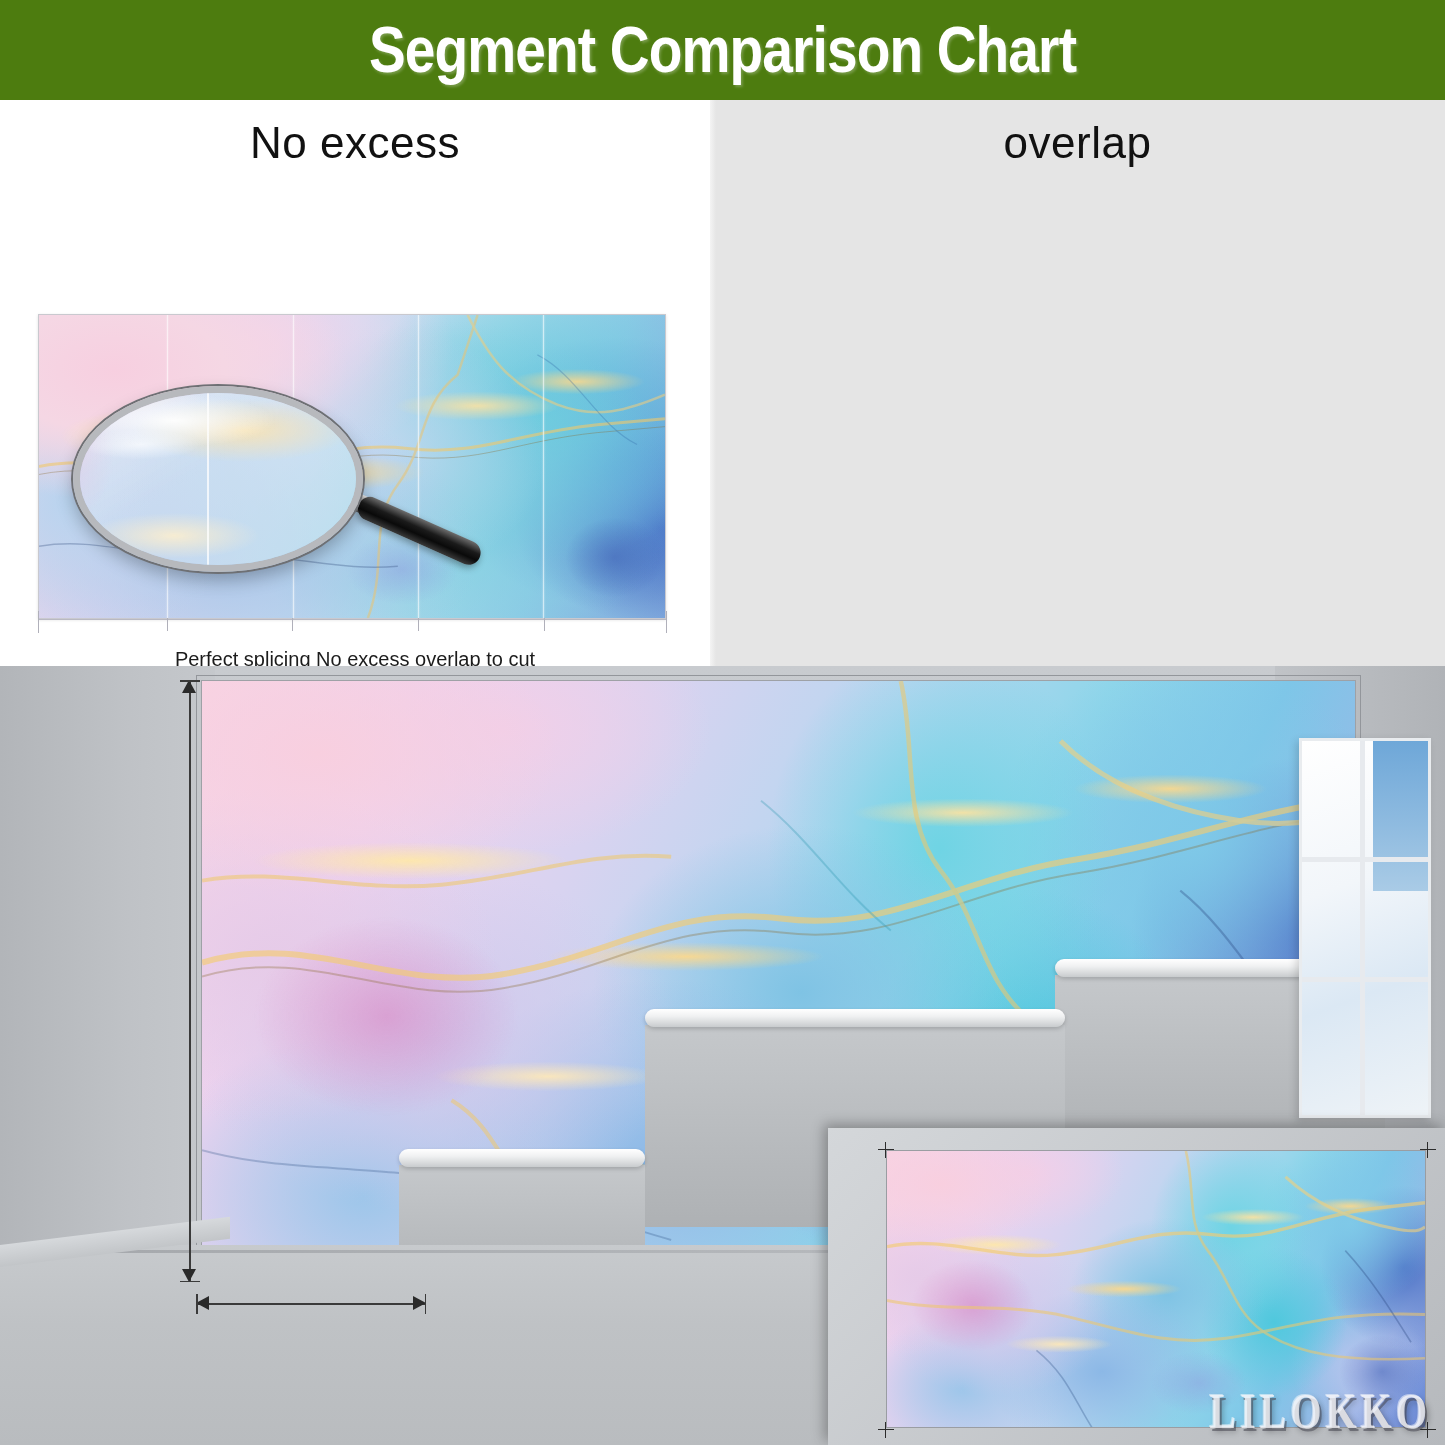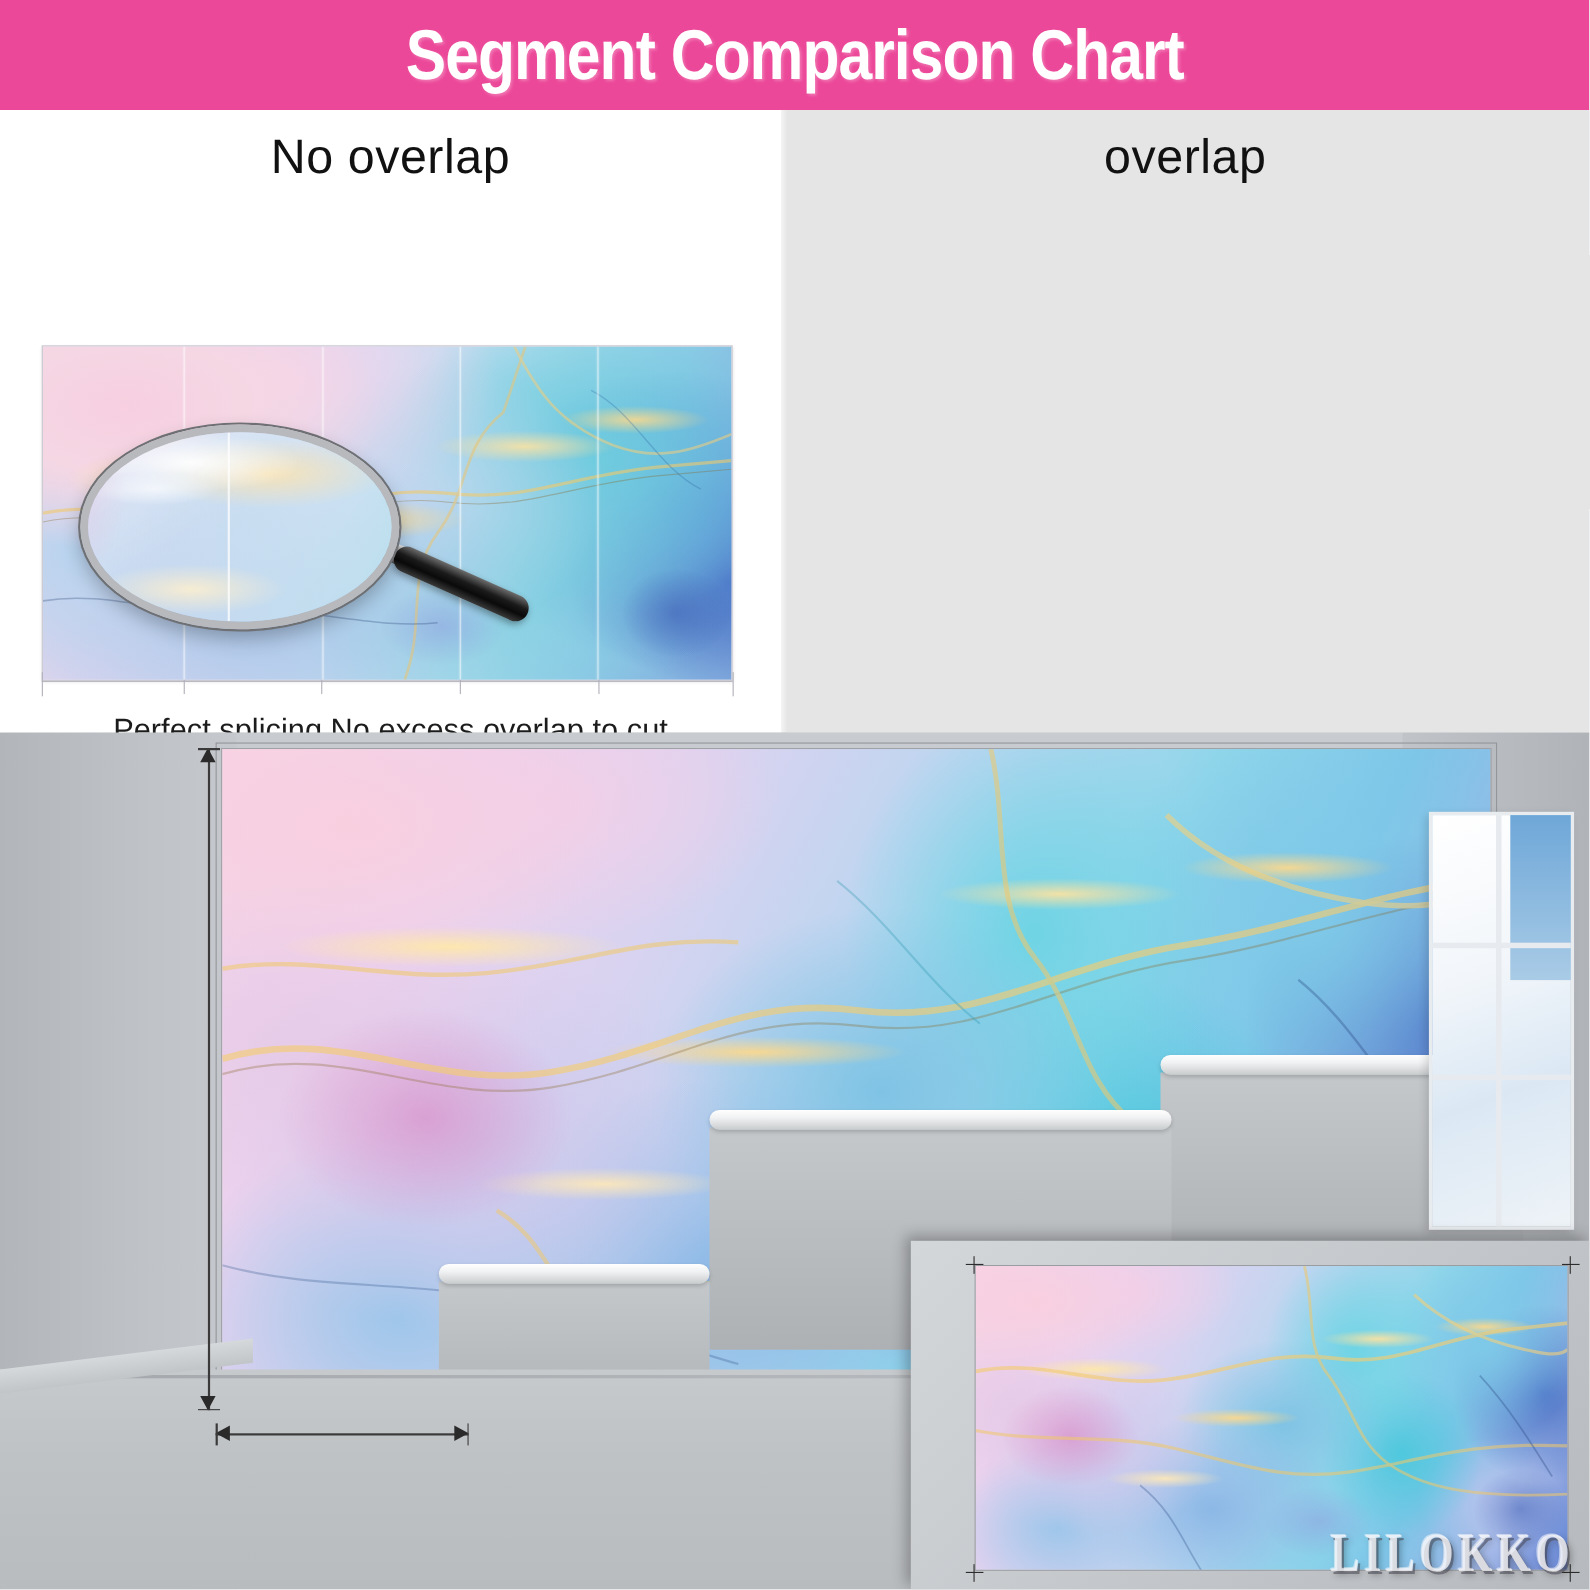--- a/index.html
+++ b/index.html
@@ -1,20 +1,20 @@
 <!DOCTYPE html>
 <html><head>
 <meta charset="utf-8">
 <style>
   html,body{margin:0;padding:0;background:#fff;}
   body{width:1445px;height:1445px;overflow:hidden;font-family:"Liberation Sans",sans-serif;}
   .page{position:relative;width:1445px;height:1445px;overflow:hidden;background:#fff;}
 
   
-  .titlebar{position:absolute;left:0;top:0;width:1445px;height:100px;background:#ec4899;}
+  .titlebar{position:absolute;left:0;top:0;width:1445px;height:100px;background:#4d7c0f;}
   .titlebar .title{
     position:absolute;left:0;top:0;width:100%;height:100px;
     display:flex;align-items:center;justify-content:center;
     color:#ffffff;font-size:64px;font-weight:700;letter-spacing:-1px;
     font-family:"Liberation Sans Narrow","Liberation Sans",sans-serif;
     transform:scaleX(0.86);
     text-shadow:2px 2px 3px rgba(255,255,255,0.25);
   }
 
   
@@ -84,21 +84,21 @@
      background:linear-gradient(to bottom,#6d6d6d 0%,#1b1b1b 38%,#0a0a0a 66%,#3a3a3a 100%);
      box-shadow:0 3px 7px rgba(0,0,0,.35);}
   .mag .ferrule{position:absolute;height:18px;width:42px;border-radius:3px;
      background:linear-gradient(to bottom,#f1f1f1,#8d8d8d 45%,#d9d9d9 60%,#5b5b5b);}
 
   
   .lensSeam{position:absolute;top:0;bottom:0;width:2px;}
   .lensSeam.solid{background:rgba(255,255,255,.75);}
 
   
-  .caption{position:absolute;width:100%;text-align:center;font-size:28px;color:#1c1c1c;}
+  .caption{position:absolute;width:100%;text-align:center;font-size:20px;color:#1c1c1c;}
   .cap-left{left:0;top:548px;}
   .cap-right{left:0;top:548px;}
   .badge{position:absolute;width:100%;display:flex;justify-content:center;top:588px;}
   .badge .ring{position:relative;width:76px;height:68px;border-radius:50%;
      border:3px solid #141414;display:flex;align-items:center;justify-content:center;}
   .badge .ring:after{content:"";position:absolute;right:-2px;top:4px;width:16px;height:22px;
      background:inherit;}
   .glyph-check{position:absolute;left:4px;top:-12px;font-size:72px;line-height:1;color:#2ea83a;
      font-weight:700;transform:rotate(6deg) scaleX(1.05);}
   .glyph-cross{position:absolute;left:6px;top:-22px;font-size:78px;line-height:1;color:#e8401f;
@@ -193,21 +193,21 @@
 
 <div class="page">
 
   <div class="titlebar">
     <div class="title">Segment Comparison Chart</div>
   </div>
 
   <div class="compare">
 
     <div class="panel panel-left">
-      <div class="panel-head">No overlap</div>
+      <div class="panel-head">No excess</div>
 
       <div class="tilebox tb-left">
         <div class="marble">
           <div class="l1"></div>
             <div class="l2"></div>
             <div class="l3"></div>
           <svg class="veins" viewBox="0 0 628 305" preserveAspectRatio="none">
             <path d="M0,152 C70,138 120,168 190,160 C260,152 300,126 370,134 C440,142 480,118 560,110 L628,104" fill="none" stroke="#f2c96a" stroke-width="3" opacity=".85"></path>
             <path d="M0,160 C70,146 120,176 190,168 C260,160 300,134 370,142 C440,150 480,126 560,118 L628,112" fill="none" stroke="#8a6a2e" stroke-width="1" opacity=".5"></path>
             <path d="M330,304 C350,250 330,210 360,170 C390,130 380,92 420,60 L440,0" fill="none" stroke="#e9c474" stroke-width="2.5" opacity=".8"></path>

